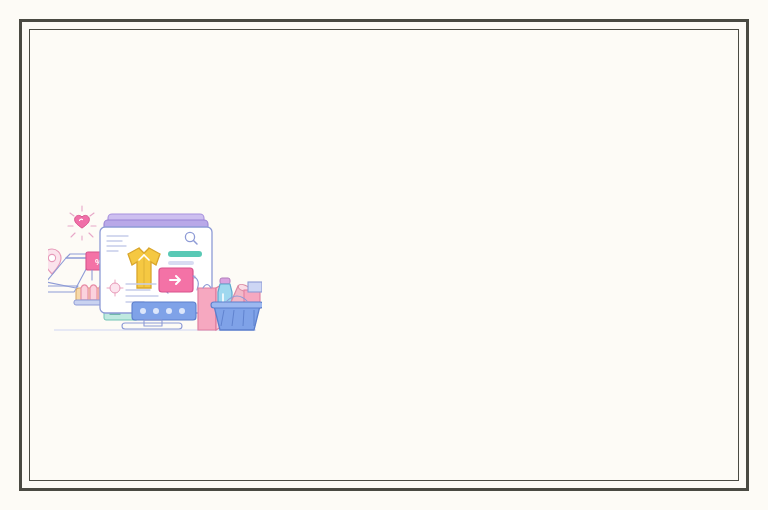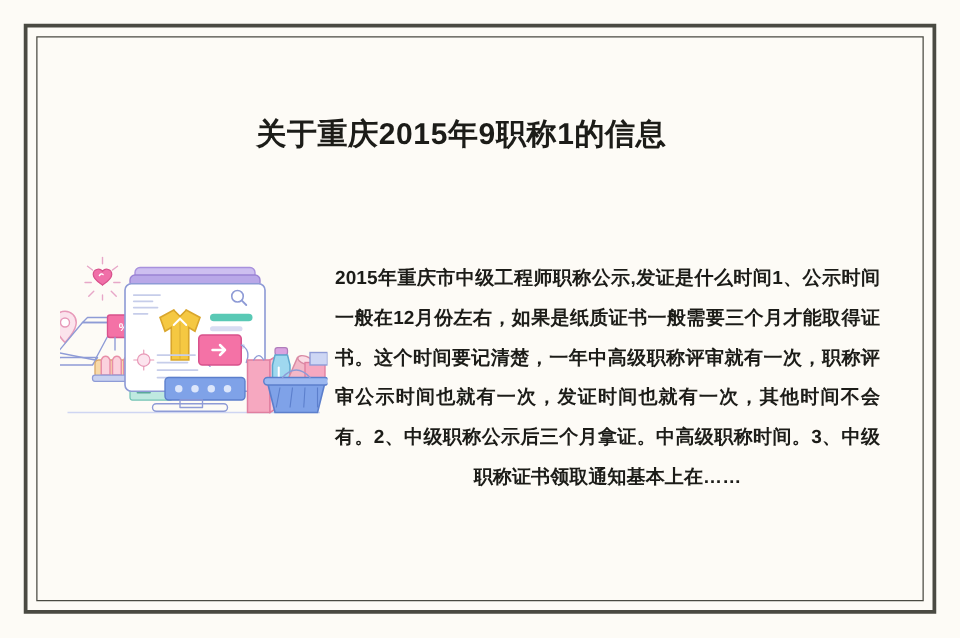--- a/index.html
+++ b/index.html
@@ -87,21 +87,20 @@
   }
 </style>
 </head>
 <body>
 
 <div class="page">
 
   <div class="frame-outer"></div>
   <div class="frame-inner"></div>
 
-  <h1 class="page-title">关于重庆2015年9职称1的信息</h1>
 
   <div class="illustration">
     <svg viewBox="0 0 214 150" xmlns="http://www.w3.org/2000/svg">
       <defs>
         <style>
           .ol { fill:none; stroke:#8e9bd6; stroke-width:1.1; stroke-linecap:round; stroke-linejoin:round; }
           .olt { fill:none; stroke:#8e9bd6; stroke-width:0.8; stroke-linecap:round; stroke-linejoin:round; }
         </style>
       </defs>
 
@@ -263,15 +262,14 @@
         <g stroke="#5c7fcc" stroke-width="0.9">
           <line x1="176" y1="114" x2="173" y2="130"></line>
           <line x1="186" y1="114" x2="184" y2="130"></line>
           <line x1="196" y1="114" x2="195" y2="130"></line>
           <line x1="206" y1="114" x2="206" y2="130"></line>
         </g>
       </g>
     </svg>
   </div>
 
-  <div class="article-body">2015年重庆市中级工程师职称公示,发证是什么时间1、公示时间一般在12月份左右，如果是纸质证书一般需要三个月才能取得证书。这个时间要记清楚，一年中高级职称评审就有一次，职称评审公示时间也就有一次，发证时间也就有一次，其他时间不会有。2、中级职称公示后三个月拿证。中高级职称时间。3、中级职称证书领取通知基本上在……</div>
 
 </div>
 
 </body></html>

